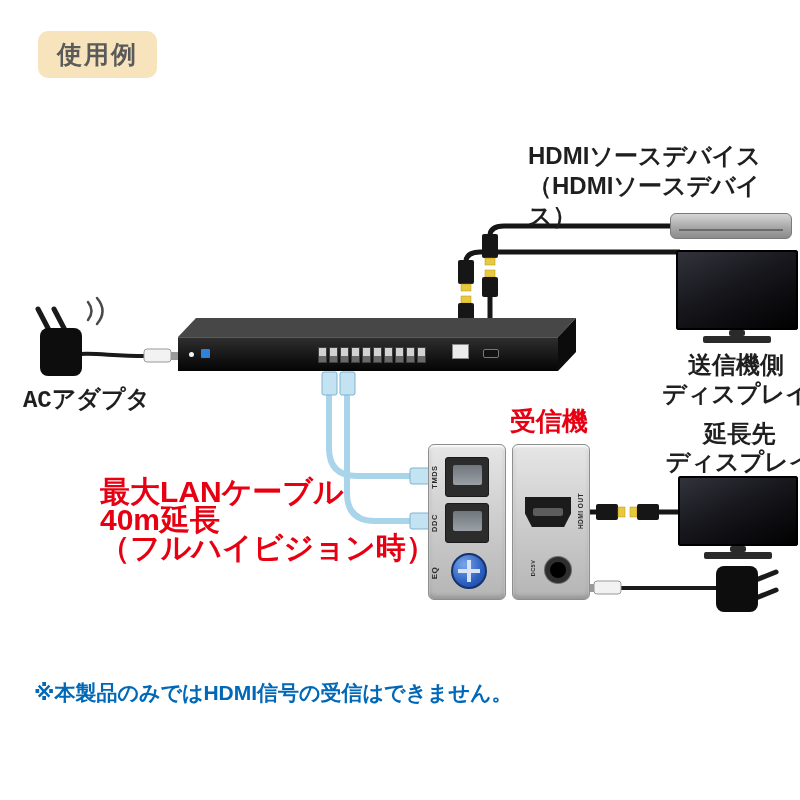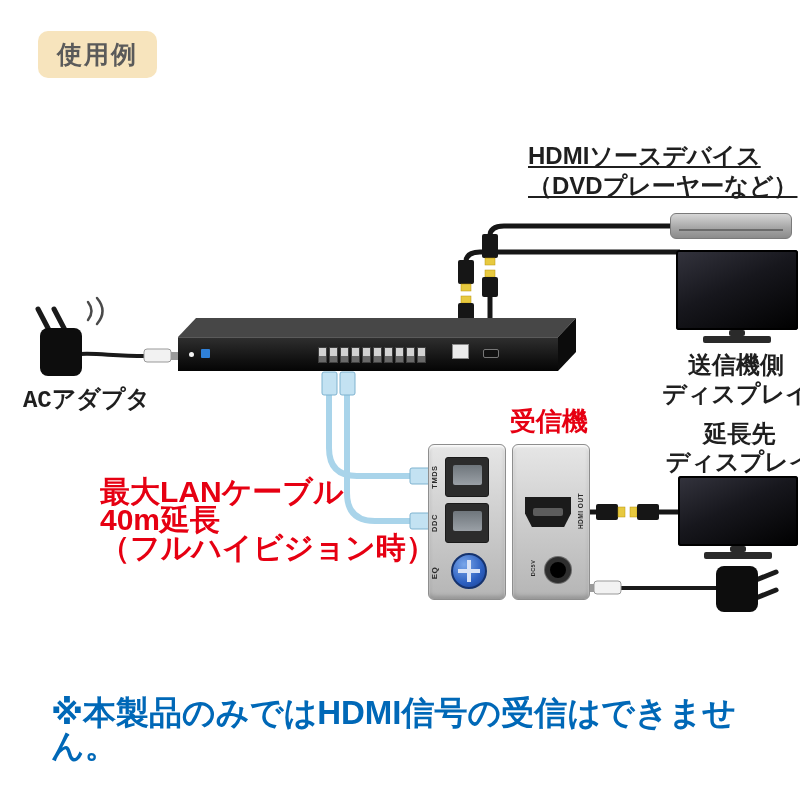--- a/index.html
+++ b/index.html
@@ -122,23 +122,23 @@
       <path d="M716 588 H620" stroke="#1a1a1a" stroke-width="4" fill="none"></path>
       <rect x="586" y="584" width="10" height="8" fill="#9a9a9a"></rect>
       <rect x="594" y="581" width="27" height="13" rx="3" fill="#f2f2f2" stroke="#999"></rect>
       <line x1="756" y1="580" x2="776" y2="572" stroke="#1a1a1a" stroke-width="5" stroke-linecap="round"></line>
       <line x1="756" y1="598" x2="776" y2="590" stroke="#1a1a1a" stroke-width="5" stroke-linecap="round"></line>
     </g>
   </svg>
 
   <div class="badge">使用例</div>
 
-  <div class="lbl" style="left:528px;top:141px;font-size:24px;line-height:30px;text-decoration:underline;">
+  <div class="lbl" style="left:528px;top:141px;font-size:24px;line-height:30px;">
     <div>HDMIソースデバイス</div>
-    <div>（DVDプレーヤーなど）</div>
+    <div>（HDMIソースデバイス）</div>
   </div>
 
   <div class="abs" style="left:670px;top:213px;width:122px;height:26px;border-radius:6px;
        background:linear-gradient(180deg,#d6d6d6 0%,#a8a8a8 55%,#8b8b8b 100%);border:1px solid #7a7a7a;box-sizing:border-box;">
     <div class="abs" style="left:8px;top:15px;width:104px;height:2px;background:#6a6a6a;"></div>
   </div>
 
   <div class="screen" style="left:676px;top:250px;width:122px;height:80px;"></div>
   <div class="stand" style="left:729px;top:330px;width:16px;height:6px;"></div>
   <div class="stand" style="left:703px;top:336px;width:68px;height:7px;"></div>
@@ -207,17 +207,17 @@
   <div class="lbl center" style="left:662px;top:420px;width:155px;font-size:24px;line-height:28px;">
     <div>延長先</div>
     <div>ディスプレイ</div>
   </div>
   <div class="screen" style="left:678px;top:476px;width:120px;height:70px;"></div>
   <div class="stand" style="left:730px;top:546px;width:16px;height:6px;"></div>
   <div class="stand" style="left:704px;top:552px;width:68px;height:7px;"></div>
 
   <div class="adapter" style="left:716px;top:566px;width:42px;height:46px;"></div>
 
-  <div class="abs blue" style="left:34px;top:696px;font-size:33px;line-height:33px;margin-left:17px;">
+  <div class="abs blue" style="left:34px;top:676px;font-size:21px;line-height:33px;">
     <div>※本製品のみではHDMI信号の受信はできません。</div>
   </div>
 
 </div>
 
 </body></html>

